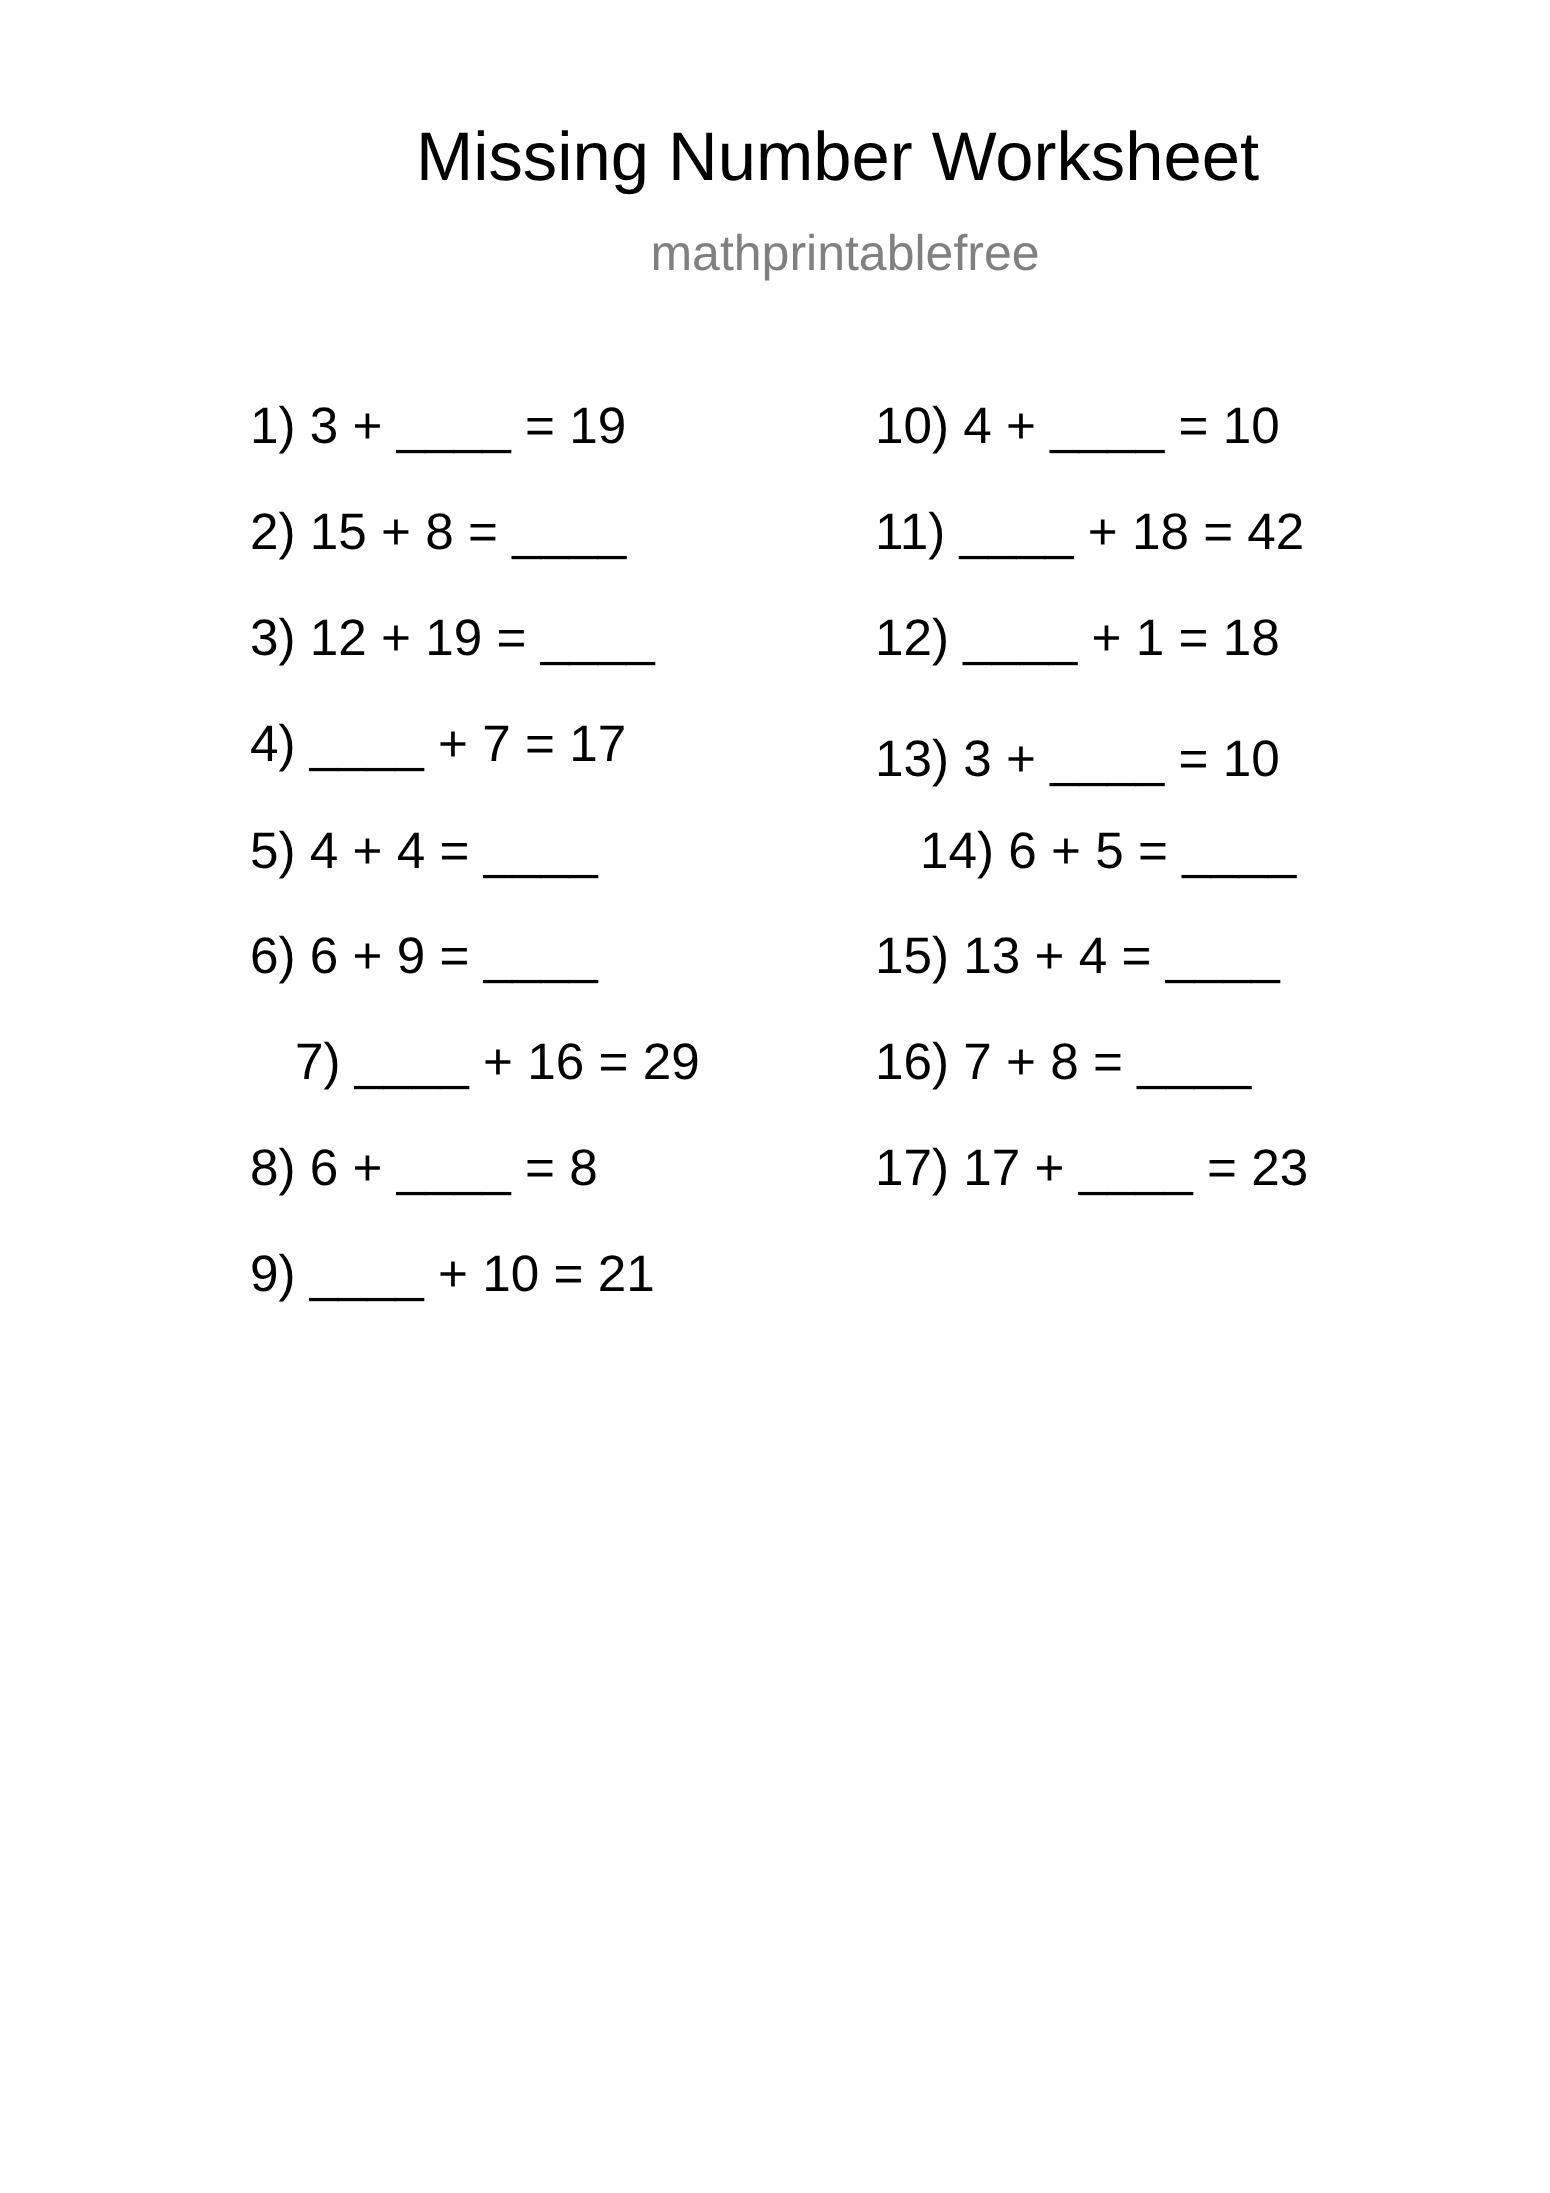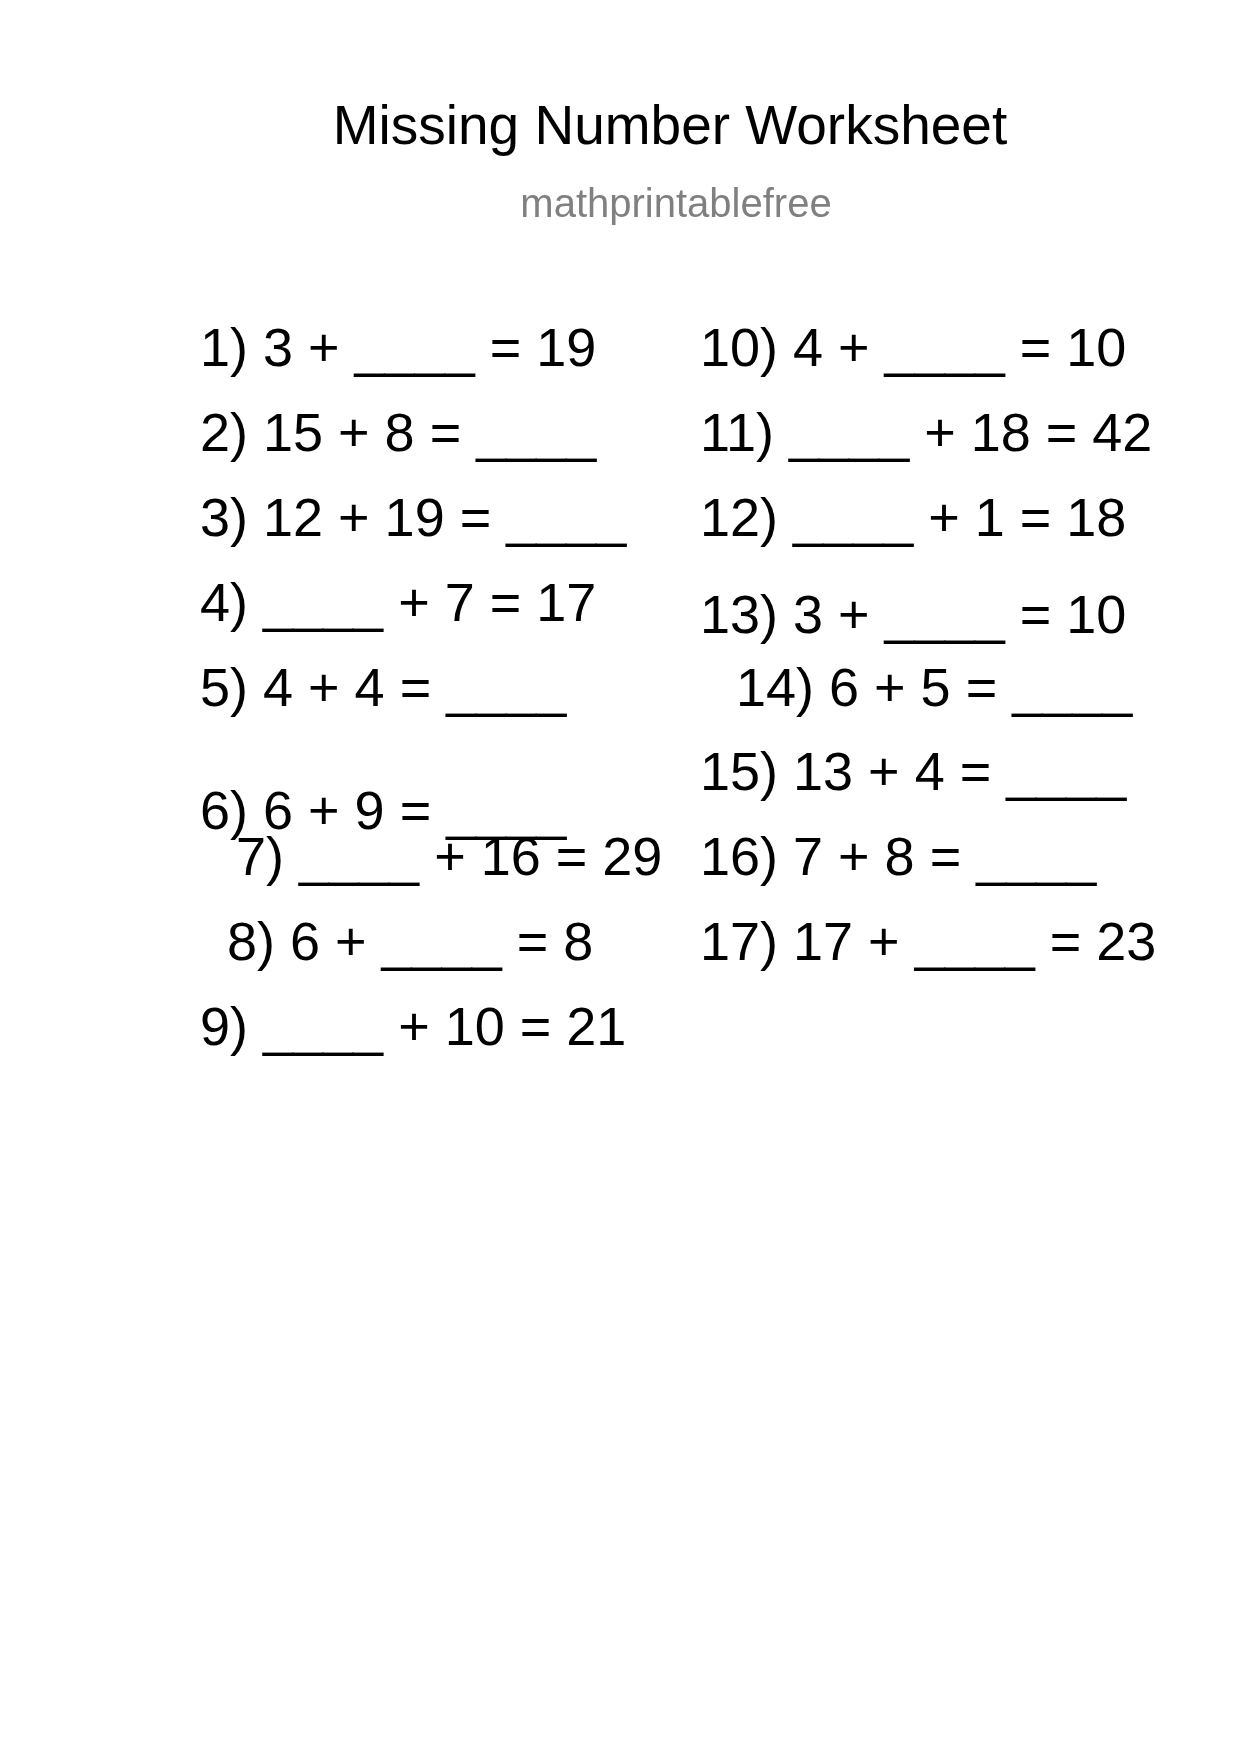--- a/index.html
+++ b/index.html
@@ -2,37 +2,37 @@
 <html><head>
 <meta charset="utf-8">
 <style>
   html, body { margin: 0; padding: 0; background: #ffffff; }
   body { width: 1240px; height: 1754px; position: relative; overflow: hidden;
          font-family: "Liberation Sans", sans-serif; color: #000; }
   .title { position: absolute; left: 0; width: 1340px; top: 98px; text-align: center;
            font-size: 55px; line-height: 1; white-space: nowrap; }
   .subtitle { position: absolute; left: 0; width: 1352px; top: 183px; text-align: center;
               font-size: 40px; line-height: 1; color: #808080; white-space: nowrap; }
-  .problem { position: absolute; font-size: 54px; line-height: 1; white-space: pre; text-align: right; }
+  .problem { position: absolute; font-size: 41px; line-height: 1; white-space: pre; text-align: right; }
 </style>
 </head>
 <body>
 
 <div class="title">Missing Number Worksheet</div>
 <div class="subtitle">mathprintablefree</div>
 
 <div>
   <div class="problem" style="left:200px; top:320px;">1) 3 + ____ = 19</div>
   <div class="problem" style="left:200px; top:405px;">2) 15 + 8 = ____</div>
   <div class="problem" style="left:200px; top:490px;">3) 12 + 19 = ____</div>
   <div class="problem" style="left:200px; top:575px;">4) ____ + 7 = 17</div>
   <div class="problem" style="left:200px; top:660px;">5) 4 + 4 = ____</div>
-  <div class="problem" style="left:200px; top:783px;">6) 6 + 9 = ____</div>
+  <div class="problem" style="left:200px; top:744px;">6) 6 + 9 = ____</div>
   <div class="problem" style="left:200px; top:829px;margin-left:36px;">7) ____ + 16 = 29</div>
-  <div class="problem" style="left:200px; top:914px;margin-left:27px;">8) 6 + ____ = 8</div>
+  <div class="problem" style="left:200px; top:914px;">8) 6 + ____ = 8</div>
   <div class="problem" style="left:200px; top:999px;">9) ____ + 10 = 21</div>
 </div>
 
 <div>
   <div class="problem" style="left:700px; top:320px;">10) 4 + ____ = 10</div>
   <div class="problem" style="left:700px; top:405px;">11) ____ + 18 = 42</div>
   <div class="problem" style="left:700px; top:490px;">12) ____ + 1 = 18</div>
   <div class="problem" style="left:700px; top:575px;margin-top:12px;">13) 3 + ____ = 10</div>
   <div class="problem" style="left:736px; top:660px;">14) 6 + 5 = ____</div>
   <div class="problem" style="left:700px; top:744px;">15) 13 + 4 = ____</div>

